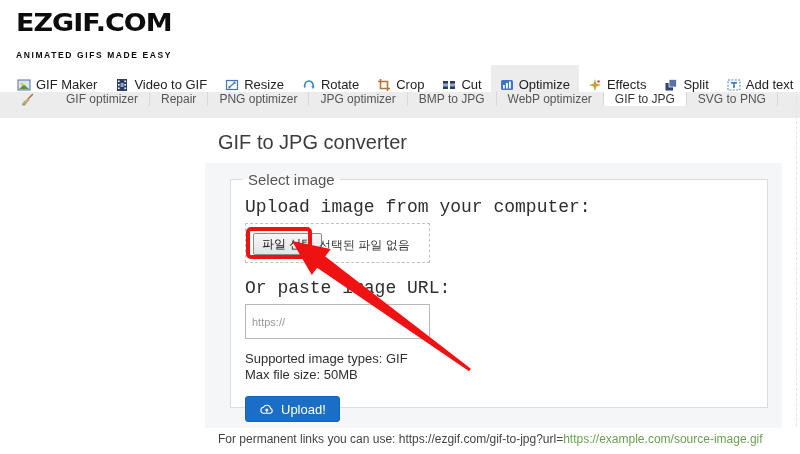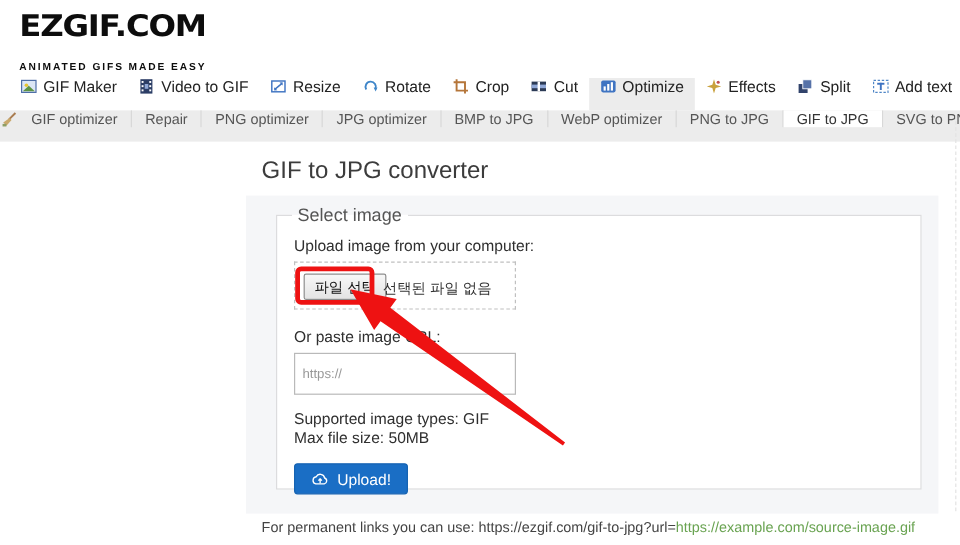--- a/index.html
+++ b/index.html
@@ -9,21 +9,21 @@
   
   .logo { position:absolute; left:16px; top:8px; cursor:pointer; }
   .logo-title { font-family:"DejaVu Sans", sans-serif; font-weight:900; font-size:27px;
                 color:#0d0d0d; letter-spacing:-1px; transform:scaleY(.92); line-height:30px; }
   .logo-tag   { font-family:Liberation Sans, sans-serif; font-weight:700; font-size:8.5px;
                 color:#0d0d0d; letter-spacing:1.6px; margin-top:12px; }
 
   
   .main-nav { position:absolute; left:8px; top:65px; right:0; height:27px;
               display:flex; align-items:stretch; }
-  .nav-item { display:flex; align-items:flex-start; gap:5px; padding:0 9px;
+  .nav-item { display:flex; align-items:flex-end; gap:5px; padding:0 9px;
               font-size:13px; color:#222; cursor:pointer; white-space:nowrap; }
   .nav-item.active { background:#ececec; }
   .nav-item svg { width:14px; height:14px; flex:none; }
 
   
   .sub-nav { position:absolute; left:0; top:92px; width:800px; height:26px;
              background:#ececec; display:flex; align-items:flex-start; font-size:12px; color:#555; }
   .sub-lead { width:55px; display:flex; align-items:center; justify-content:center; }
   .sub-tab  { display:flex; align-items:center; padding:0 11px; border-right:1px solid #d8d8d8;
               cursor:pointer; white-space:nowrap; }
@@ -32,21 +32,21 @@
 
   
   .page-title { position:absolute; left:218px; top:131px; font-size:20px; color:#3c3c3c;
                 font-weight:400; }
   .wrapper { position:absolute; left:205px; top:163px; width:577px; height:265px;
              background:#f5f6f8; }
   fieldset.select-image { position:absolute; left:25px; top:8px; width:538px; height:237px;
              background:#fff; border:1px solid #dcdcde; padding:0 0 0 14px; }
   fieldset.select-image legend { font-size:15px; color:#555; margin-left:-2px; padding:0 5px; }
 
-  .fld-label { font-size:13px; color:#2f2f2f; margin-top:9px; }
+  .fld-label { font-size:18px; color:#2f2f2f; margin-top:9px;font-family:Liberation Mono, monospace; }
   .file-box  { position:relative; margin-top:6px; width:185px; height:40px;
                border:1px dashed #c0c0c0; background:#fff; }
   .file-btn  { position:absolute; left:7px; top:9px; height:22px; padding:0 8px;
                font-family:"Liberation Sans", sans-serif; font-size:12px; color:#111;
                background:linear-gradient(#f7f7f7,#e4e4e4); border:1px solid #8d8d8d;
                border-radius:2px; cursor:pointer; }
   .file-status { position:absolute; left:73px; top:13px; font-size:12px; color:#333;
                  white-space:nowrap; }
   .red-highlight { position:absolute; left:0; top:3px; width:66px; height:32px;
                    border:4px solid #ee1212; border-radius:5px; pointer-events:none; z-index:5; }
@@ -191,23 +191,20 @@
     </div>
   <div class="sub-tab">
       <span>JPG optimizer</span>
     </div>
   <div class="sub-tab">
       <span>BMP to JPG</span>
     </div>
   <div class="sub-tab">
       <span>WebP optimizer</span>
     </div>
-  <div class="sub-tab">
-      <span>PNG to JPG</span>
-    </div>
   <div class="sub-tab active">
       <span>GIF to JPG</span>
     </div>
   <div class="sub-tab">
       <span>SVG to PNG</span>
     </div>
 
 </div>
 
 <div class="page-title">GIF to JPG converter</div>

